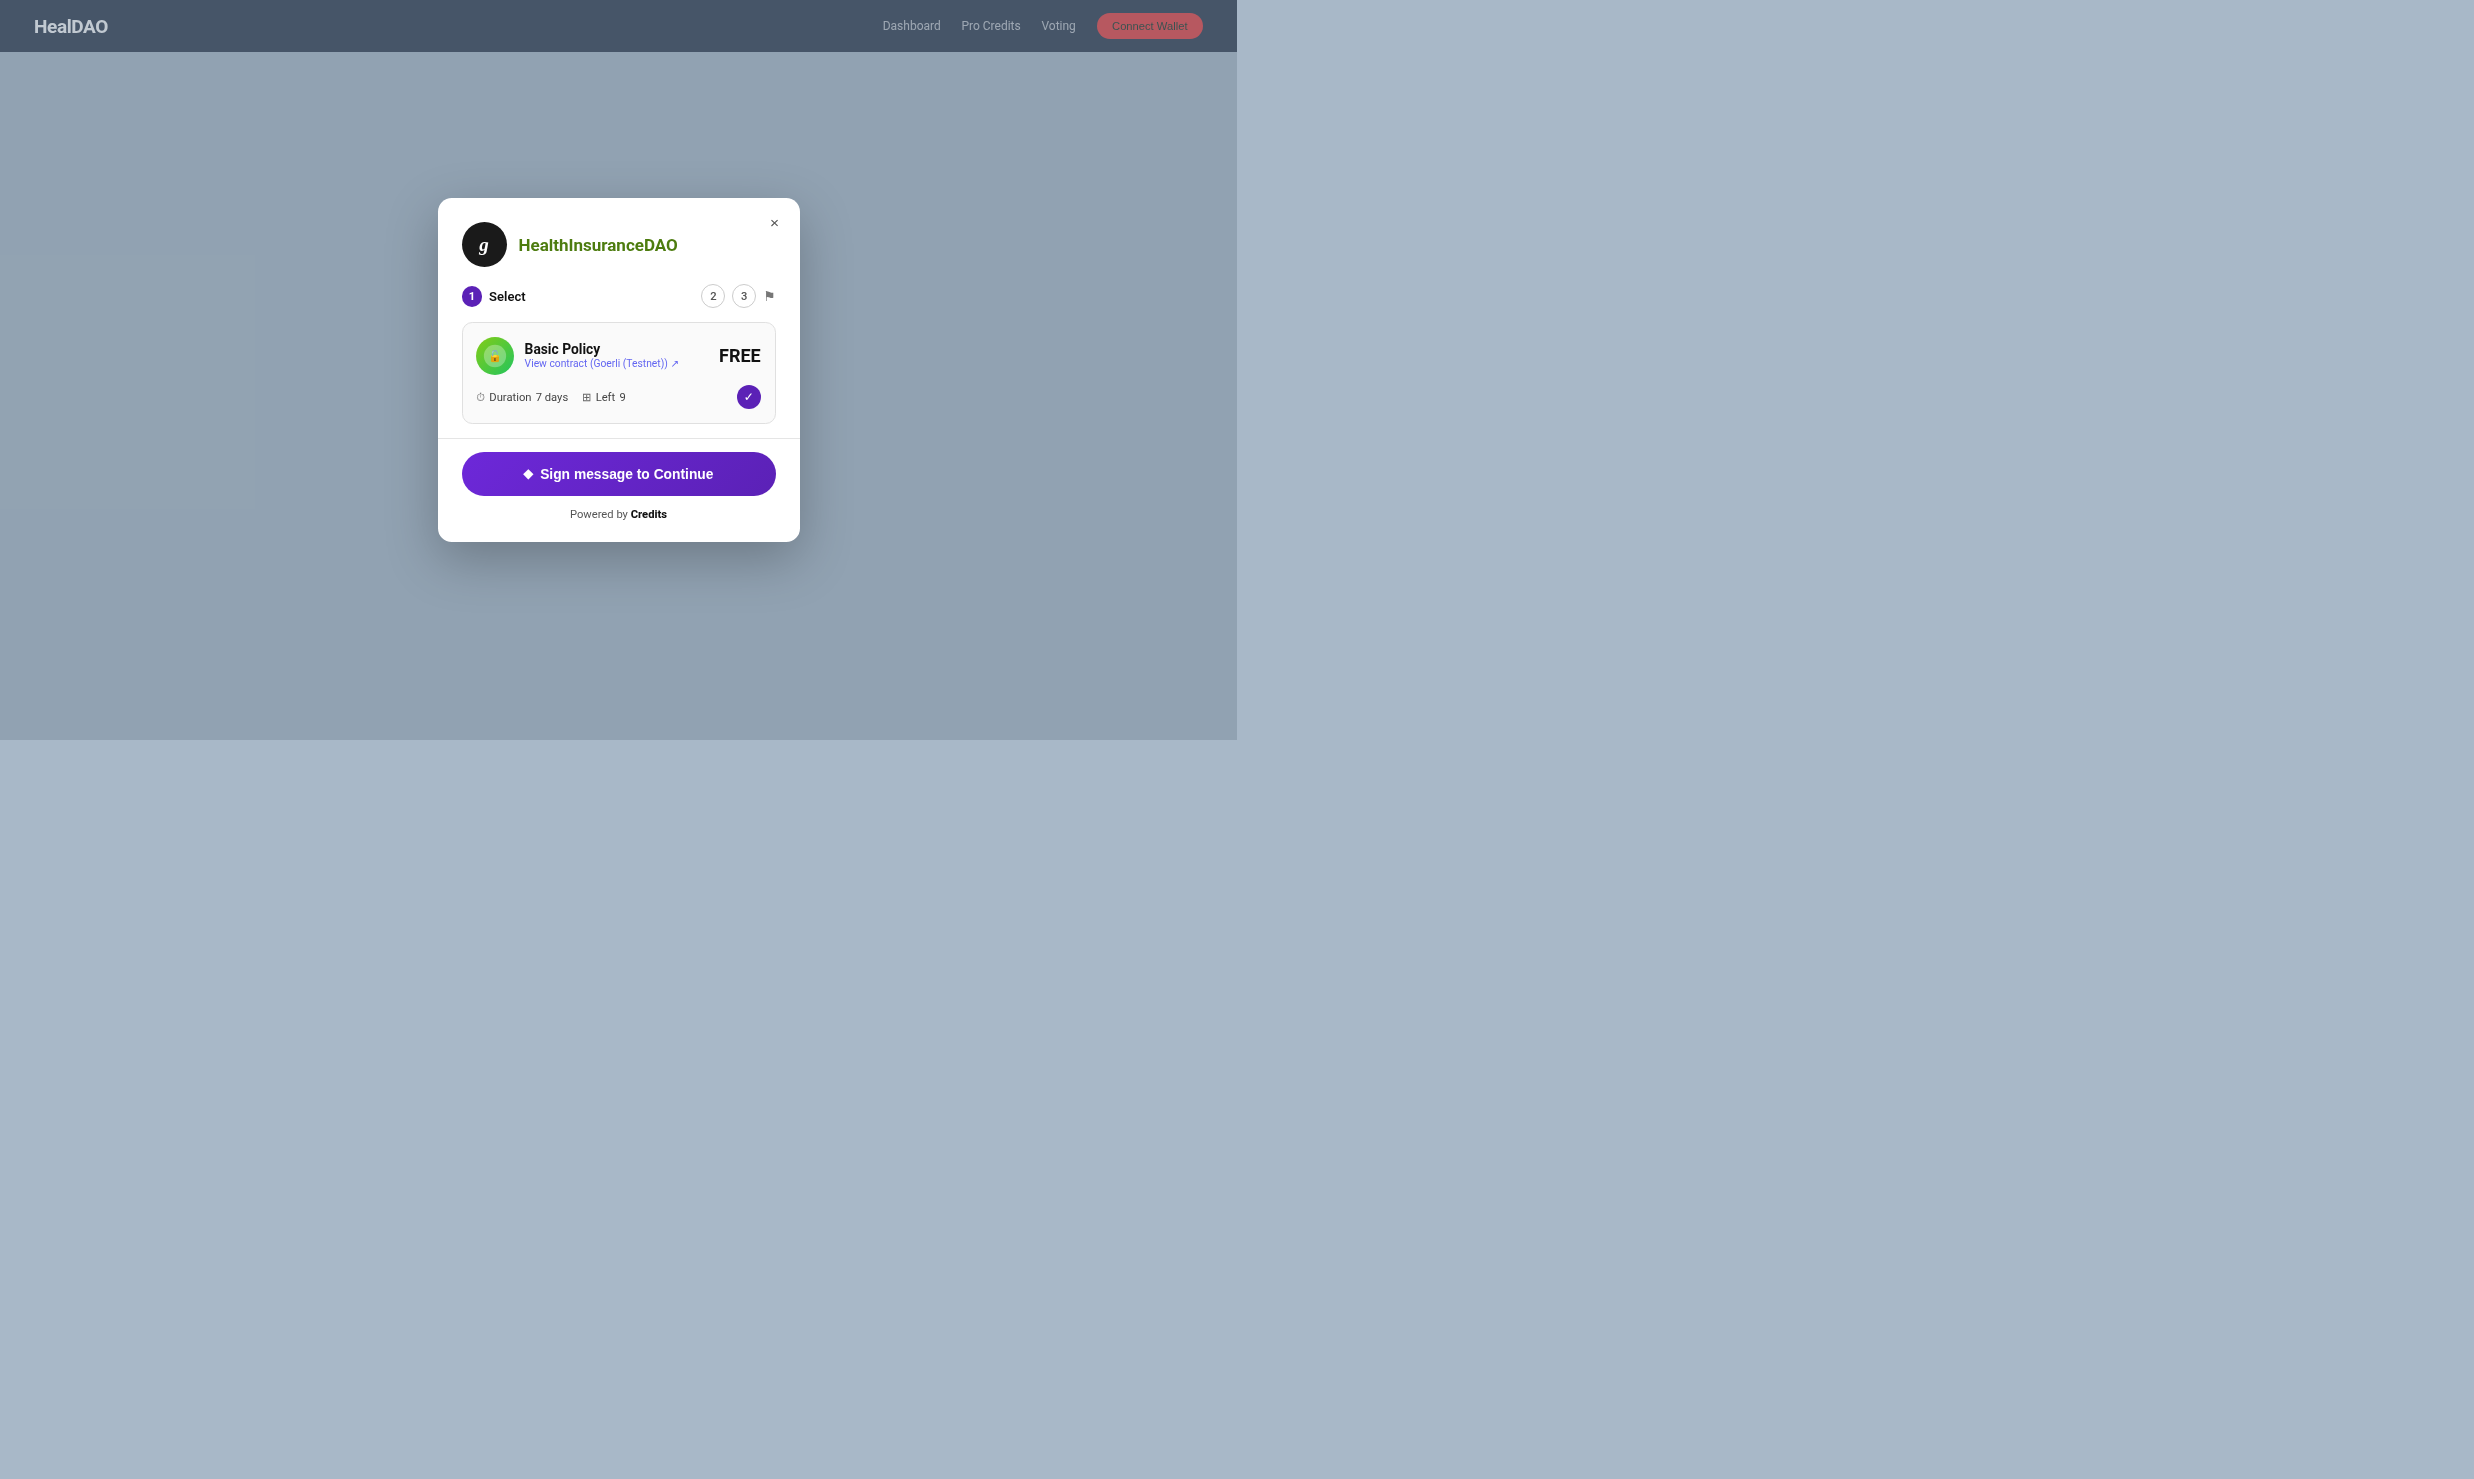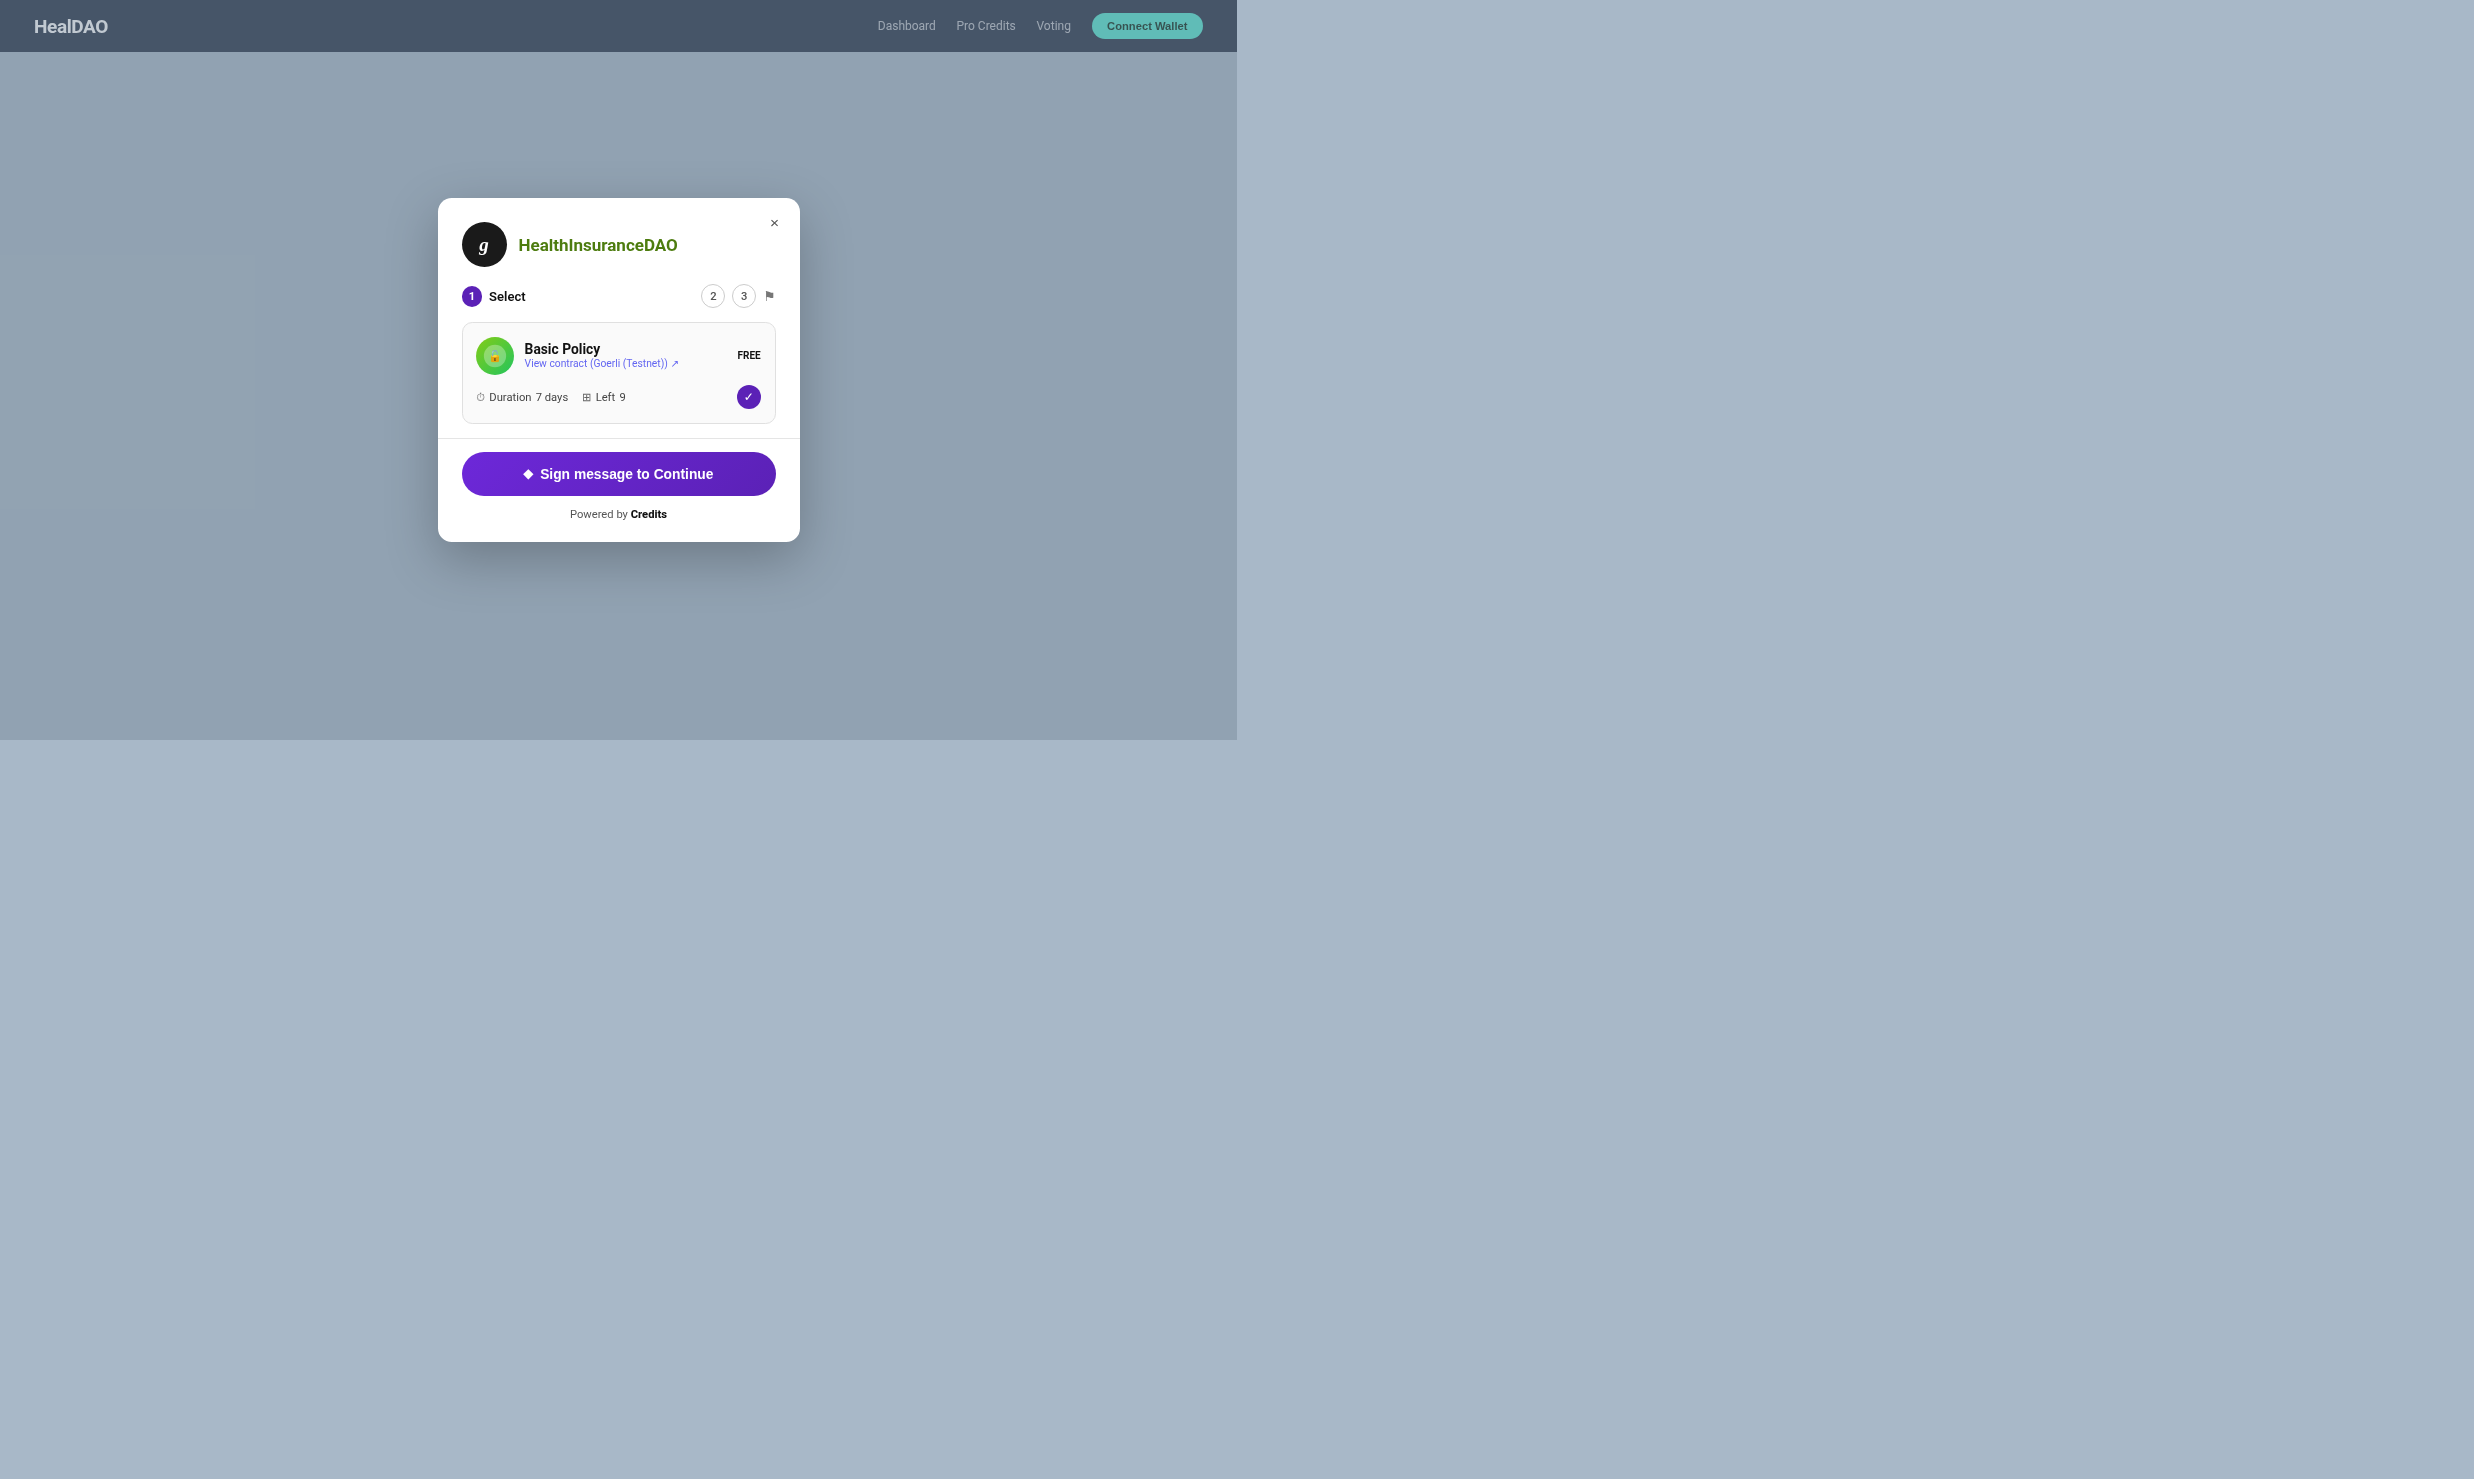--- a/index.html
+++ b/index.html
@@ -47,27 +47,27 @@
       align-items: center;
     }
 
     .bg-nav-link {
       color: rgba(255,255,255,0.7);
       font-size: 12px;
       text-decoration: none;
     }
 
     .bg-nav-btn {
-      background: #5eead4;
+      background: #ef4444;
       color: #1a3a2a;
       border: none;
       border-radius: 17px;
       padding: 6.9px 15.5px;
       font-size: 11.2px;
-      font-weight: 700;
+      font-weight: 400;
       cursor: pointer;
     }
 
     
     .bg-content {
       position: absolute;
       top: 52px; left: 0; right: 0; bottom: 0;
       background: #b0bfcc;
       display: flex;
       align-items: center;
@@ -247,21 +247,21 @@
     .policy-contract-link {
       font-size: 10.3px;
       color: #6366f1;
       text-decoration: none;
       display: flex;
       align-items: flex-end;
       gap: 2.6px;
     }
 
     .policy-price {
-      font-size: 10px;
+      font-size: 18px;
       font-weight: 700;
       color: #111;
     }
 
     .policy-card-bottom {
       display: flex;
       align-items: center;
       justify-content: space-between;
     }
 

